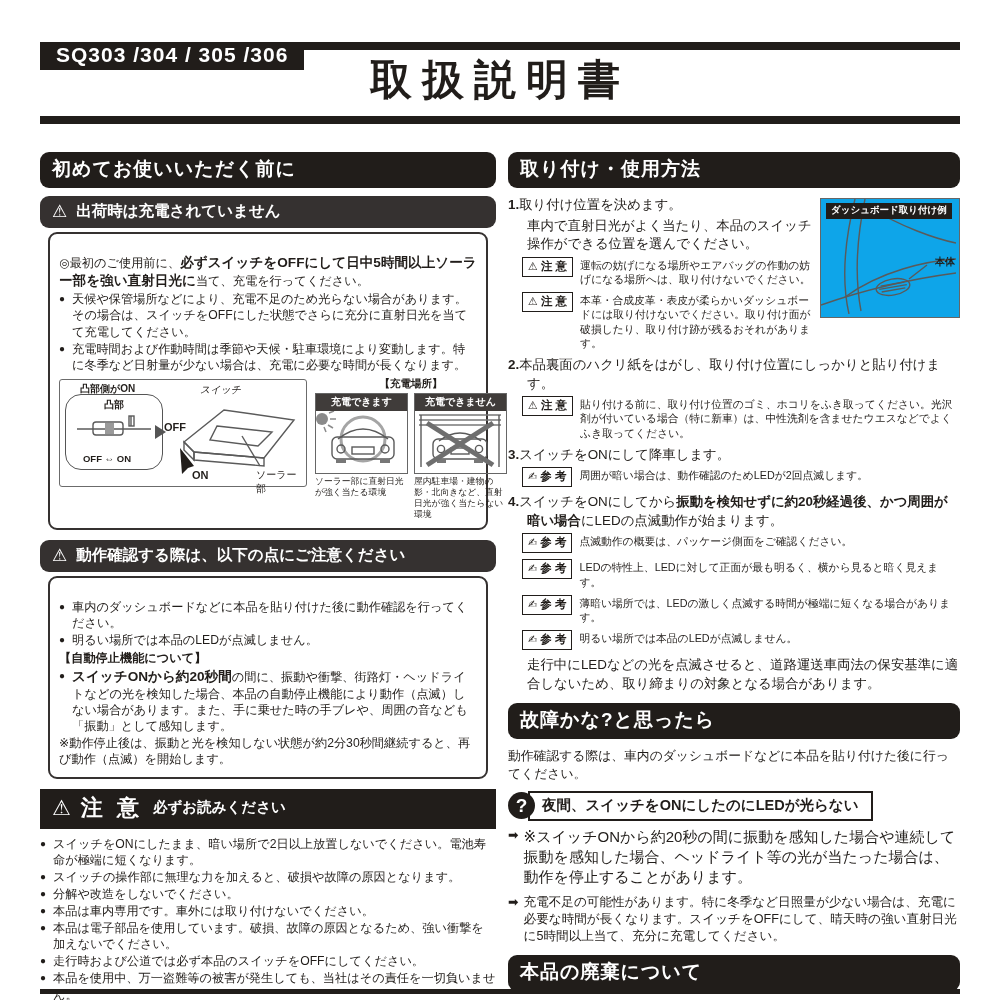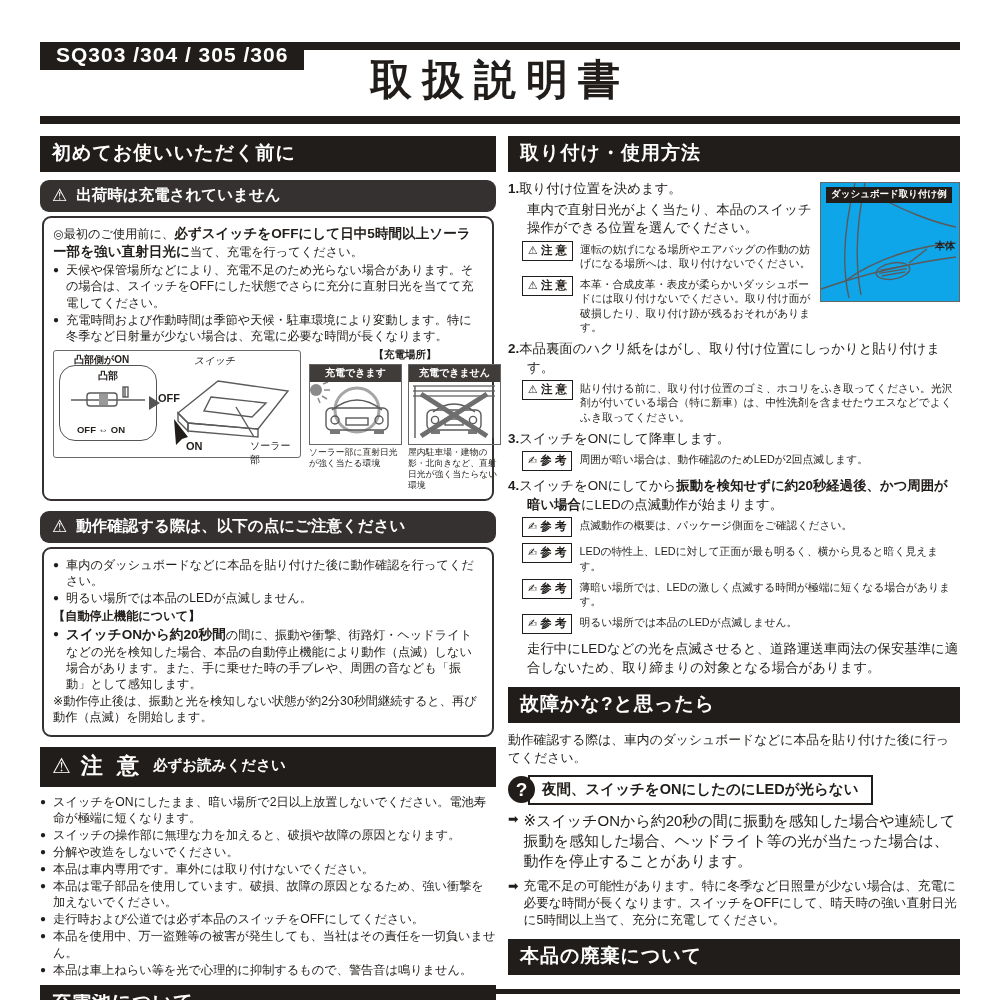--- a/index.html
+++ b/index.html
@@ -19,27 +19,27 @@
   .topline{position:absolute;left:258px;right:0;top:4px;height:8px;background:#211d1a;}
   .doc-title{text-align:center;font-size:42px;font-weight:800;letter-spacing:10px;padding-top:14px;}
   .hdr-rule{height:8px;background:#211d1a;margin:6px 0 12px;}
 
   
   .cols{display:flex;gap:12px;align-items:flex-start;}
   .col-l{width:456px;flex:none;}
   .col-r{width:452px;flex:none;}
 
   .secbar{background:#211d1a;color:#fff;font-weight:800;font-size:19px;
-    padding:4px 12px 6px;margin:0 0 8px;letter-spacing:1px;}
+    padding:4px 12px 6px;margin:16px 0 8px;letter-spacing:1px;border-radius:9px;}
 
   
   .roundhead{background:#353130;color:#fff;font-weight:800;font-size:15.5px;
     border-radius:9px;padding:5px 12px 6px;display:flex;align-items:center;gap:9px;}
-  .roundbody{border:2px solid #353130;border-radius:9px;padding:7px 9px 8px;
-    margin:4px 2px 10px;font-size:12.2px;line-height:1.33;}
+  .roundbody{border:2px solid #353130;border-radius:9px;padding:20px 9px 8px;
+    margin:4px 8px 10px;font-size:12.2px;line-height:1.33;}
   .tri{font-size:17px;line-height:1;}
 
   .bullet{padding-left:13px;position:relative;margin:1px 0;}
   .bullet::before{content:"●";position:absolute;left:0;top:1px;font-size:10px;}
   .mixed b{font-size:13.6px;}
   .subhead{font-weight:800;margin:2px 0 1px;}
   .note{margin:1px 0;}
 
   
   .diag-row{display:flex;gap:8px;margin-top:6px;}

